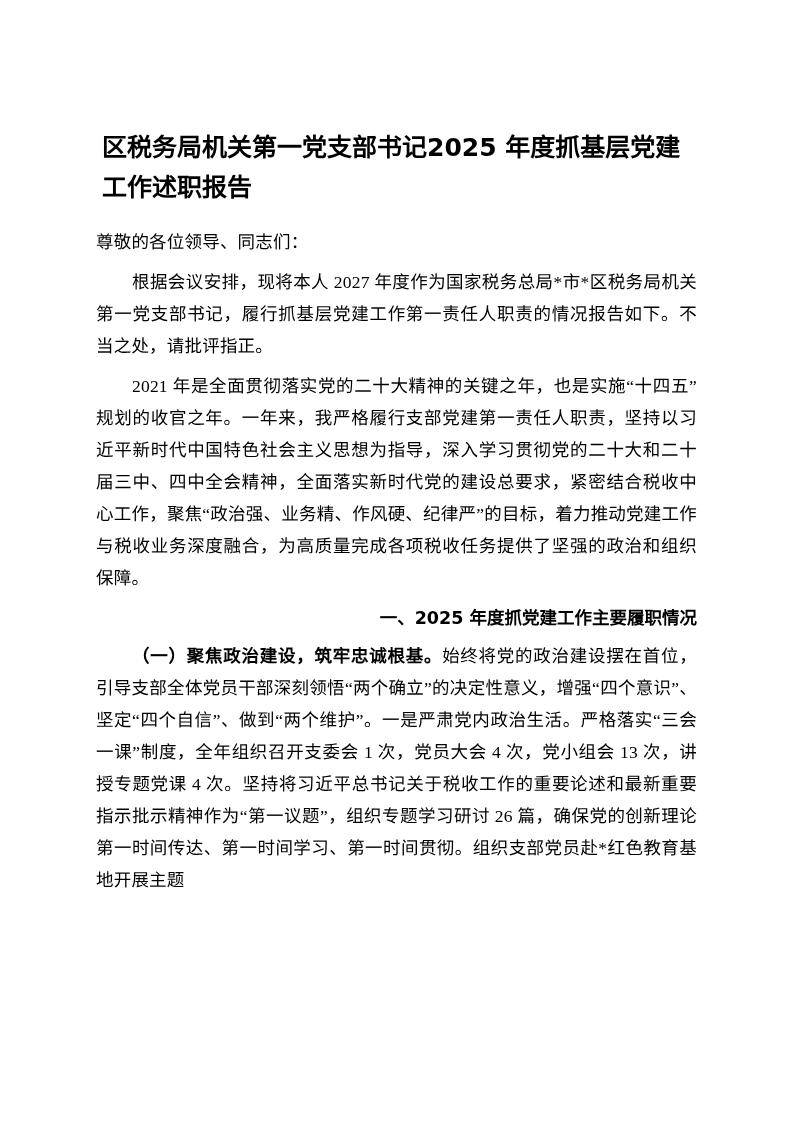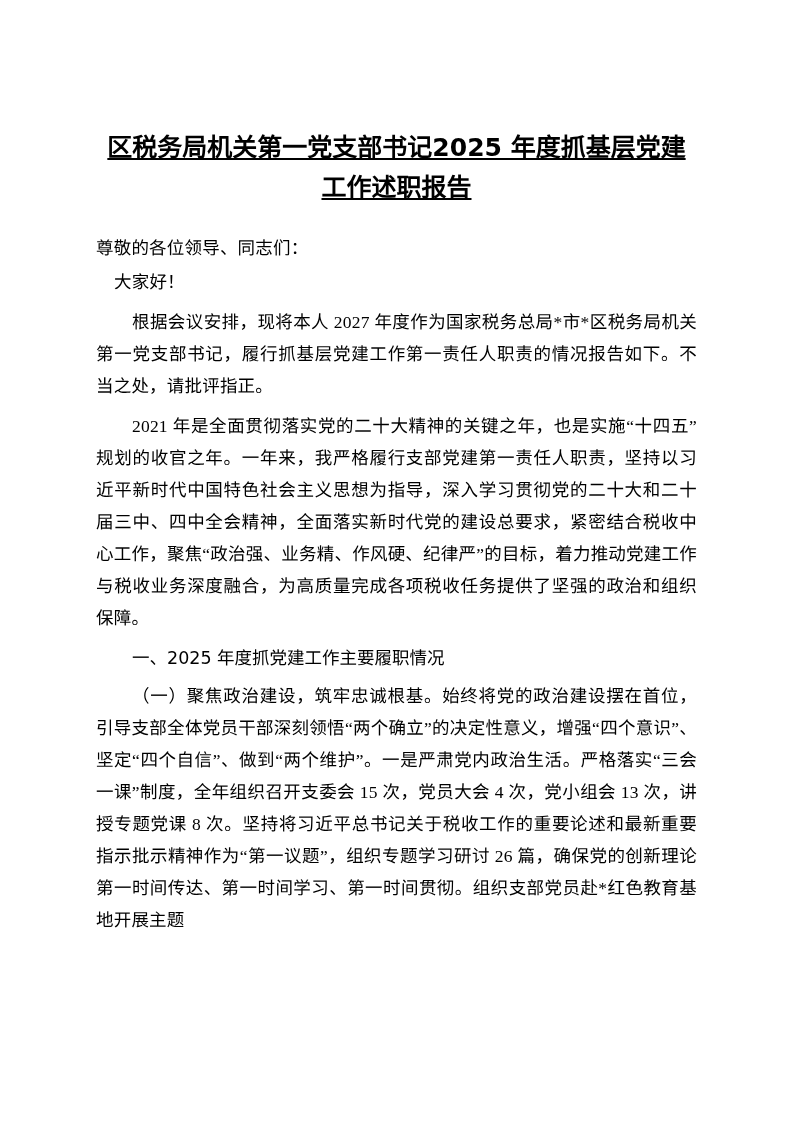--- a/index.html
+++ b/index.html
@@ -19,73 +19,72 @@
     height: 1121px;
     box-sizing: border-box;
     padding: 128px 96px 0 96px;
     position: relative;
   }
   .doc-title {
     font-family: "DejaVu Sans", "Liberation Sans", sans-serif;
     font-weight: bold;
     font-size: 25px;
     line-height: 40px;
-    text-align: center;
+    text-align: left;
     letter-spacing: 0px;
-    margin: 0 0 24px 0;
+    margin: 0 0 18px 0;
     padding: 0 6px;
-    text-decoration: underline;
   }
   .para {
     font-size: 17.5px;
     line-height: 32px;
     margin: 0 0 2px 0;
     text-align: justify;
     text-justify: inter-ideograph;
     letter-spacing: 0.2px;
   }
   .indent-0 {
     text-indent: 0;
   }
   .indent-1 {
     text-indent: 18px;
   }
   .indent-2 {
     text-indent: 36px;
   }
   .section-heading {
     font-family: "DejaVu Sans", "Liberation Sans", sans-serif;
-    font-weight: normal;
+    font-weight: bold;
     font-size: 17.5px;
     line-height: 32px;
     text-indent: 36px;
     margin: 8px 0 6px 0;
+    text-align: right;
   }
   .bold-lead {
     font-family: "DejaVu Sans", "Liberation Sans", sans-serif;
-    font-weight: normal;
+    font-weight: bold;
   }
   .spacer-sm { height: 6px; }
 </style>
 </head>
 <body>
 
 <div class="page">
 
   <h1 class="doc-title">区税务局机关第一党支部书记2025 年度抓基层党建工作述职报告</h1>
 
   <p class="para indent-0">尊敬的各位领导、同志们：</p>
 
-  <p class="para indent-1">大家好！</p>
 
   <div class="spacer-sm"></div>
 
   <p class="para indent-2">根据会议安排，现将本人 2027 年度作为国家税务总局*市*区税务局机关第一党支部书记，履行抓基层党建工作第一责任人职责的情况报告如下。不当之处，请批评指正。</p>
 
   <div class="spacer-sm"></div>
 
   <p class="para indent-2">2021 年是全面贯彻落实党的二十大精神的关键之年，也是实施“十四五”规划的收官之年。一年来，我严格履行支部党建第一责任人职责，坚持以习近平新时代中国特色社会主义思想为指导，深入学习贯彻党的二十大和二十届三中、四中全会精神，全面落实新时代党的建设总要求，紧密结合税收中心工作，聚焦“政治强、业务精、作风硬、纪律严”的目标，着力推动党建工作与税收业务深度融合，为高质量完成各项税收任务提供了坚强的政治和组织保障。</p>
 
   <h2 class="section-heading">一、2025 年度抓党建工作主要履职情况</h2>
 
-  <p class="para indent-2"><span class="bold-lead">（一）聚焦政治建设，筑牢忠诚根基。</span><span>始终将党的政治建设摆在首位，引导支部全体党员干部深刻领悟“两个确立”的决定性意义，增强“四个意识”、坚定“四个自信”、做到“两个维护”。一是严肃党内政治生活。严格落实“三会一课”制度，全年组织召开支委会 15 次，党员大会 4 次，党小组会 13 次，讲授专题党课 8 次。坚持将习近平总书记关于税收工作的重要论述和最新重要指示批示精神作为“第一议题”，组织专题学习研讨 26 篇，确保党的创新理论第一时间传达、第一时间学习、第一时间贯彻。组织支部党员赴*红色教育基地开展主题</span></p>
+  <p class="para indent-2"><span class="bold-lead">（一）聚焦政治建设，筑牢忠诚根基。</span><span>始终将党的政治建设摆在首位，引导支部全体党员干部深刻领悟“两个确立”的决定性意义，增强“四个意识”、坚定“四个自信”、做到“两个维护”。一是严肃党内政治生活。严格落实“三会一课”制度，全年组织召开支委会 1 次，党员大会 4 次，党小组会 13 次，讲授专题党课 4 次。坚持将习近平总书记关于税收工作的重要论述和最新重要指示批示精神作为“第一议题”，组织专题学习研讨 26 篇，确保党的创新理论第一时间传达、第一时间学习、第一时间贯彻。组织支部党员赴*红色教育基地开展主题</span></p>
 
 </div>
 
 </body></html>

